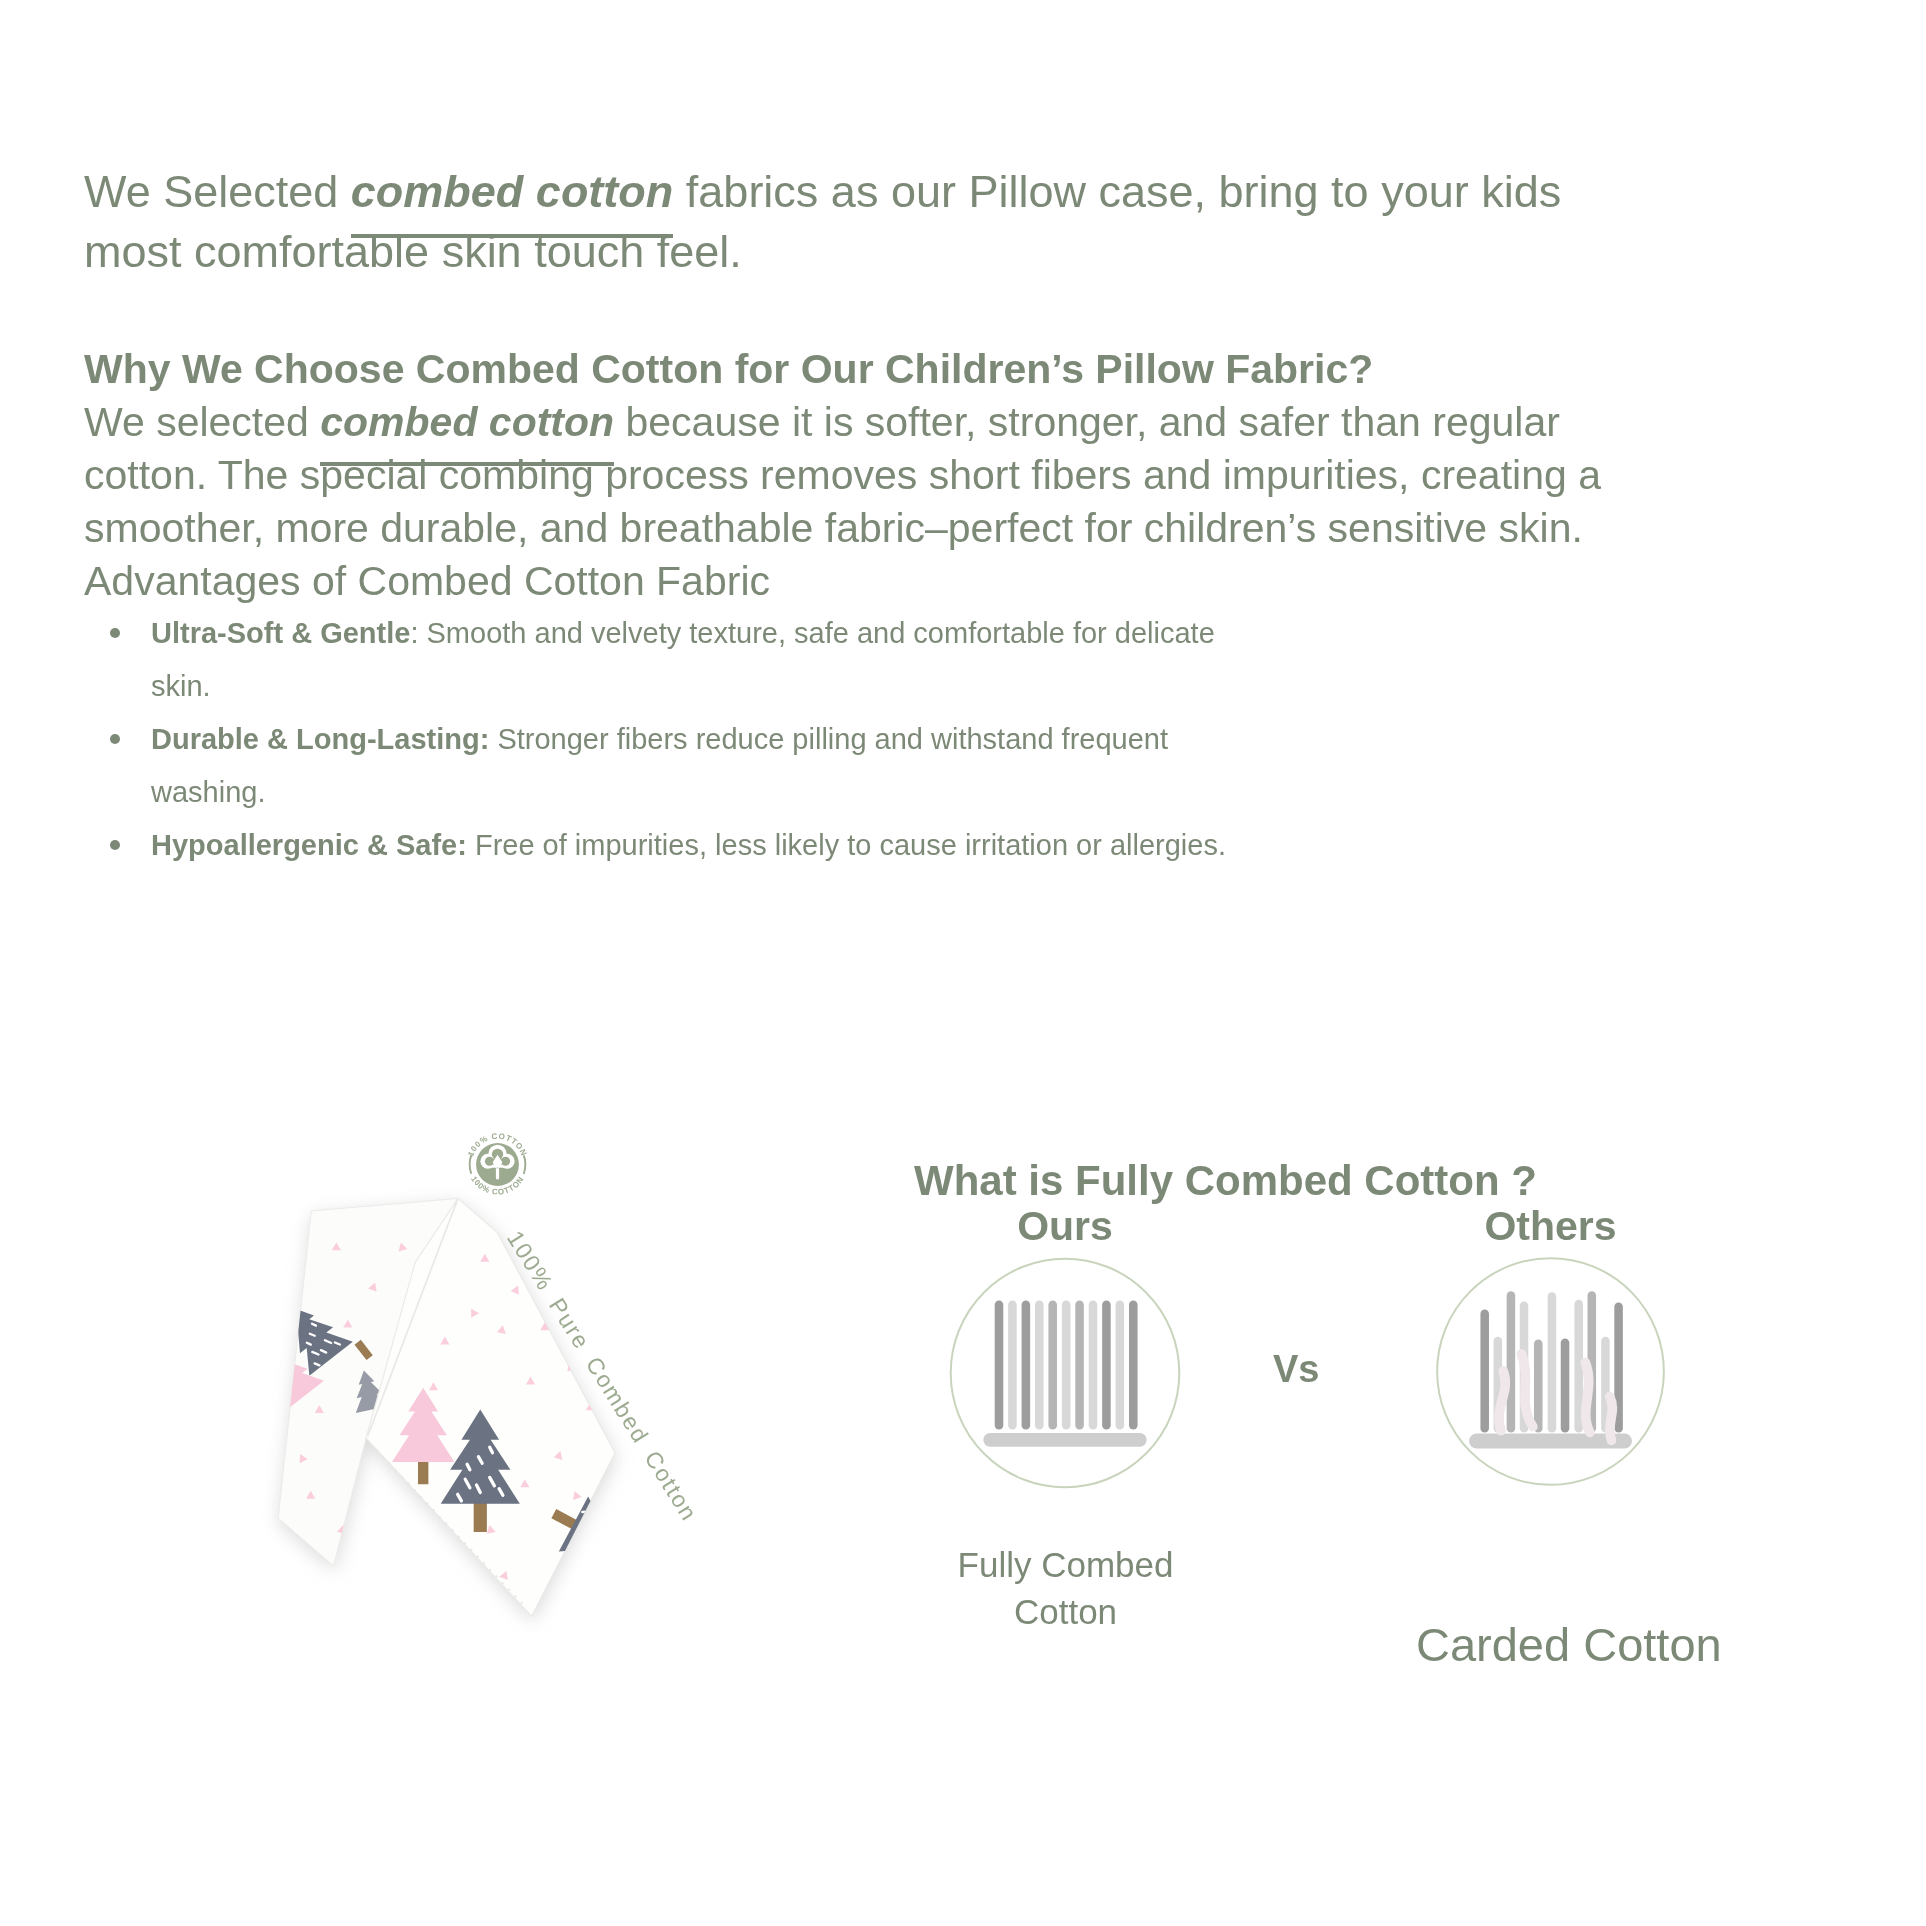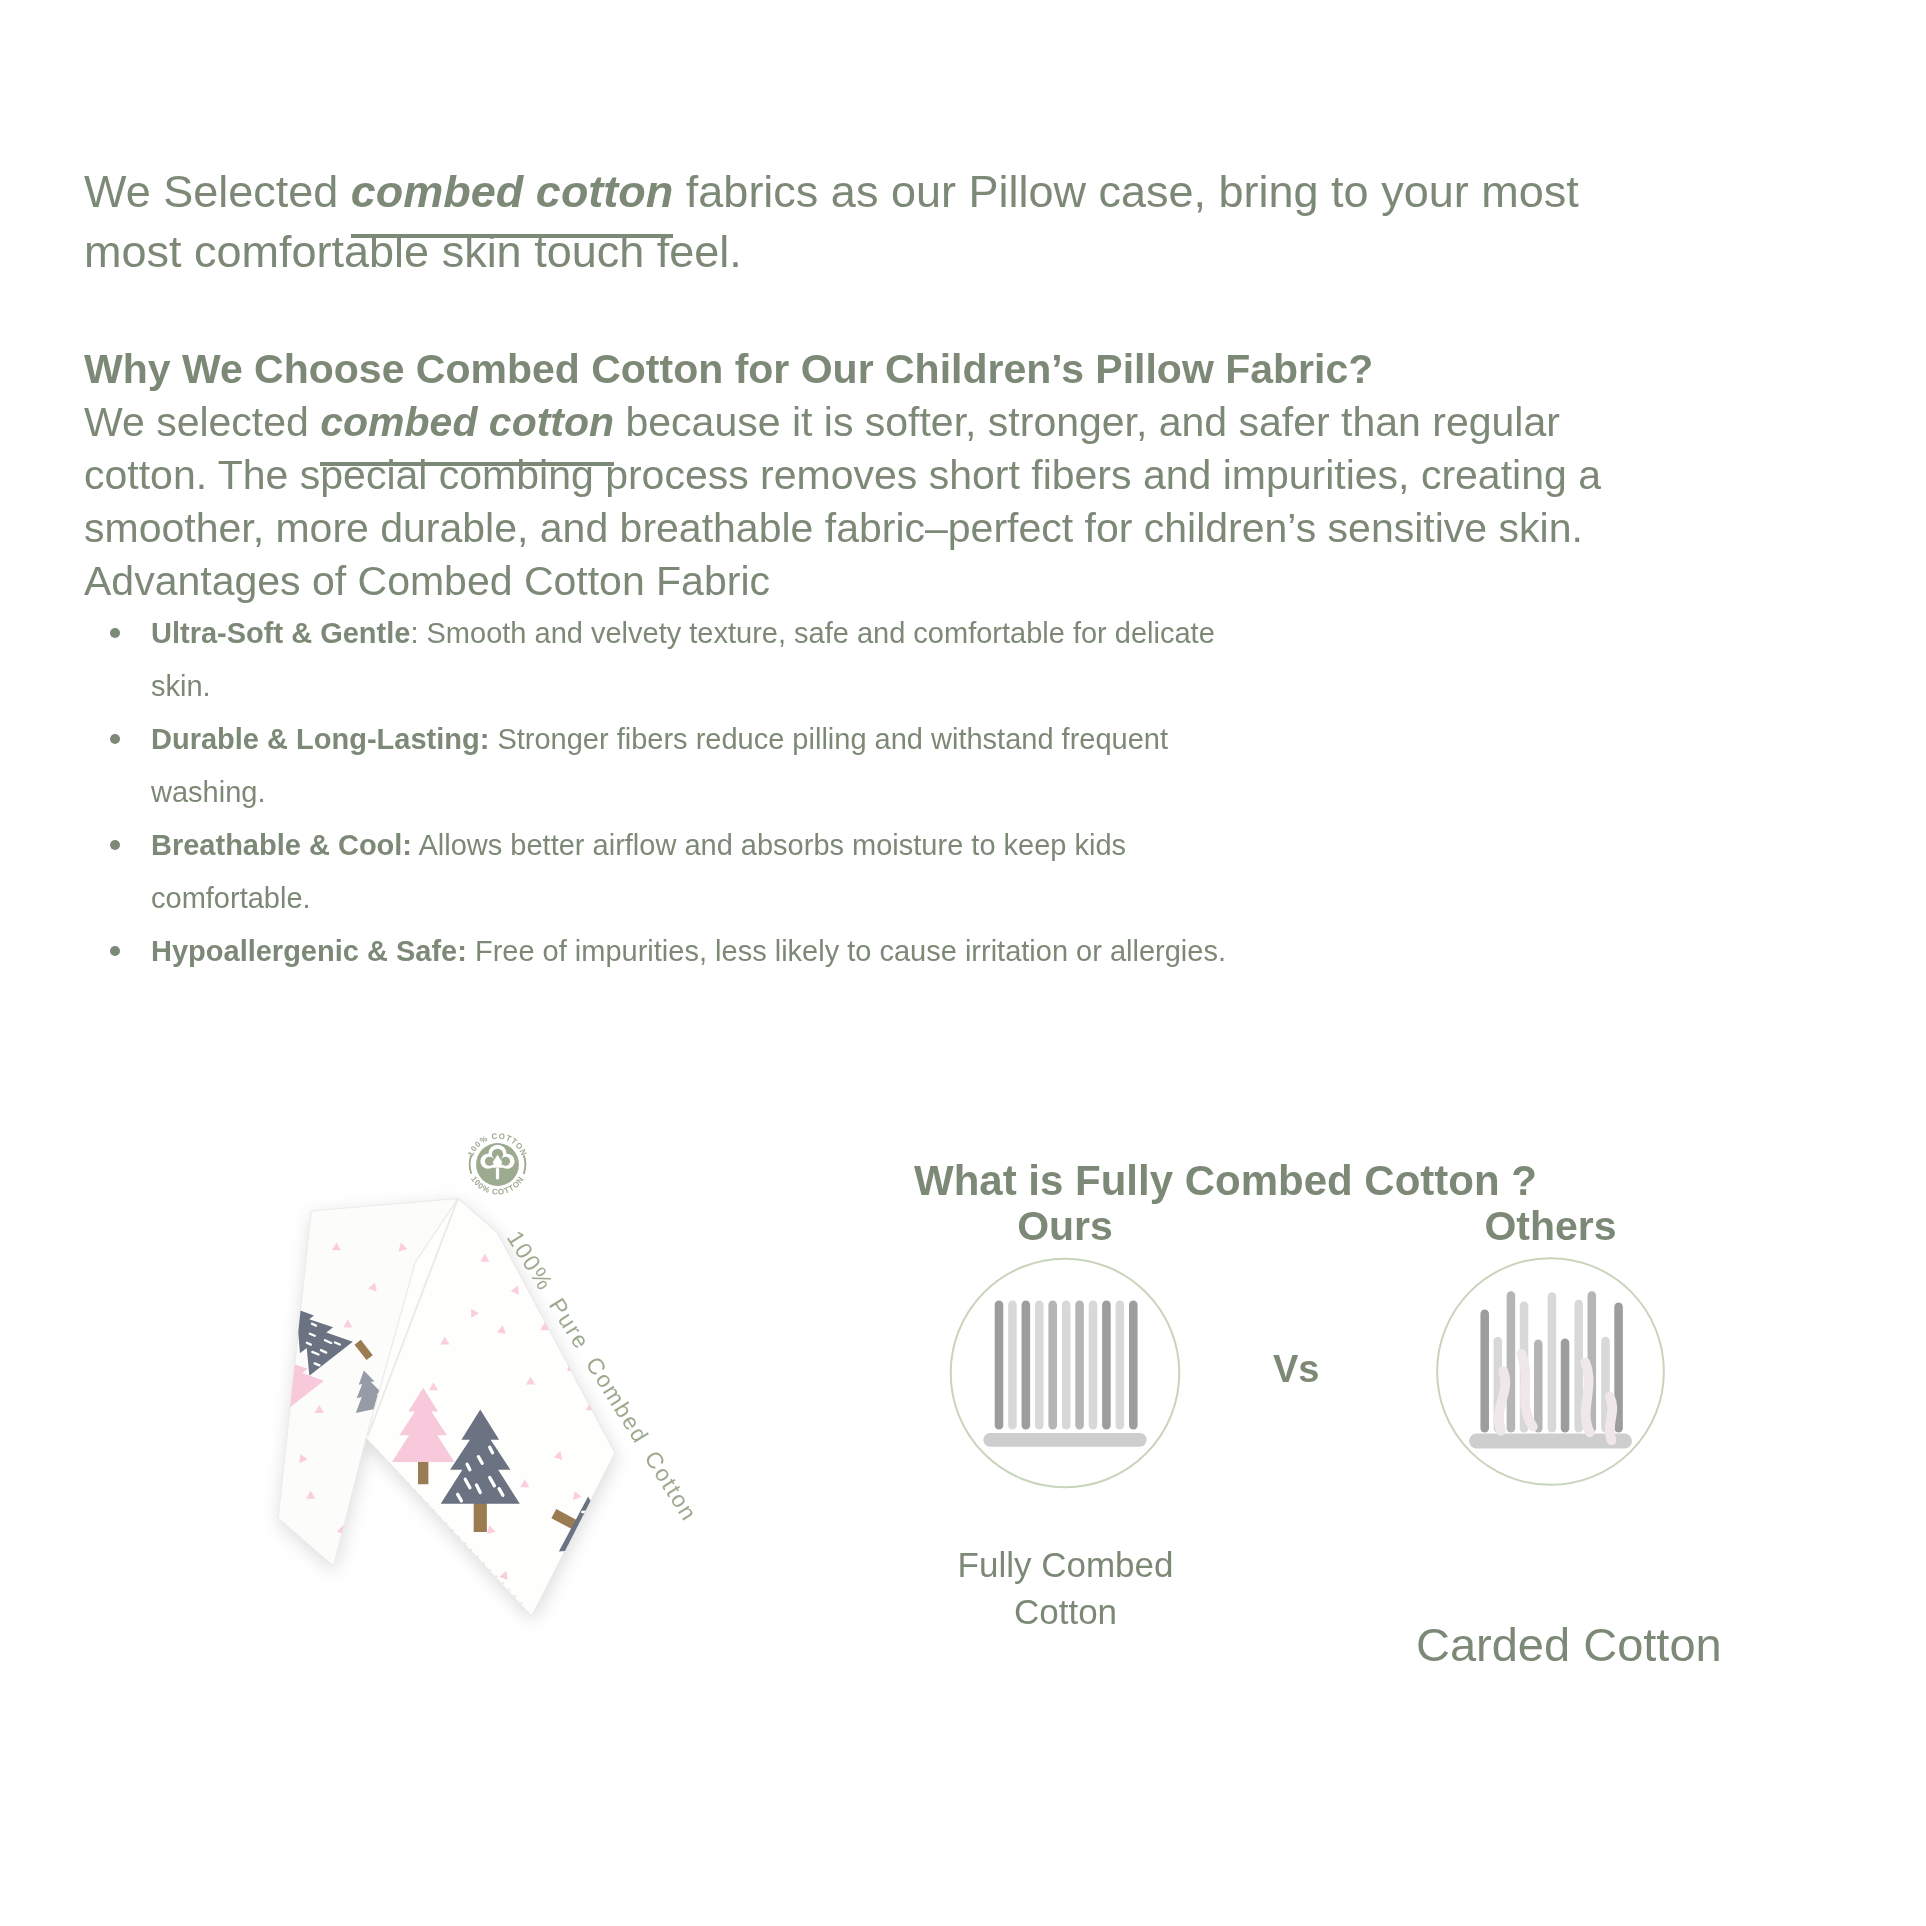--- a/index.html
+++ b/index.html
@@ -62,43 +62,39 @@
   .t-gray  { fill:var(--tree_gray,#6B7282); }
   .t-pink  { fill:var(--tree_pink,#F8C9DA); }
   .t-pink2 { fill:var(--tree_pink_light,#FBDCE7); }
   .t-trunk { fill:var(--trunk_brown,#9A7B52); }
   .tri { fill:var(--triangle_pink,#FBCEDD); }
 </style>
 </head>
 <body>
 
 <div class="intro">
-    <div class="ln"><span>We Selected </span><span class="b u">combed cotton</span><span> fabrics as our Pillow case, bring to your most</span></div>
+    <div class="ln"><span>We Selected </span><span class="b u">combed cotton</span><span> fabrics as our Pillow case, bring to your kids</span></div>
     <div class="ln"><span>most comfortable skin touch feel.</span></div>
   </div>
 <div class="why">
     <div class="ln"><span class="b">Why We Choose Combed Cotton for Our Children’s Pillow Fabric?</span></div>
     <div class="ln"><span>We selected </span><span class="b u">combed cotton</span><span> because it is softer, stronger, and safer than regular</span></div>
     <div class="ln"><span>cotton. The special combing process removes short fibers and impurities, creating a</span></div>
     <div class="ln"><span>smoother, more durable, and breathable fabric–perfect for children’s sensitive skin.</span></div>
     <div class="ln"><span>Advantages of Combed Cotton Fabric</span></div>
   </div>
 
 <div class="bullets">
   <div class="bullet">
       <div class="ln"><span class="b">Ultra-Soft &amp; Gentle</span><span>: Smooth and velvety texture, safe and comfortable for delicate</span></div>
       <div class="ln"><span>skin.</span></div>
     </div>
   <div class="bullet">
       <div class="ln"><span class="b">Durable &amp; Long-Lasting:</span><span> Stronger fibers reduce pilling and withstand frequent</span></div>
       <div class="ln"><span>washing.</span></div>
-    </div>
-  <div class="bullet">
-      <div class="ln"><span class="b">Breathable &amp; Cool:</span><span> Allows better airflow and absorbs moisture to keep kids</span></div>
-      <div class="ln"><span>comfortable.</span></div>
     </div>
   <div class="bullet">
       <div class="ln"><span class="b">Hypoallergenic &amp; Safe:</span><span> Free of impurities, less likely to cause irritation or allergies.</span></div>
     </div>
 </div>
 
 <svg class="pillow-svg" viewBox="430 2080 760 790" width="434" height="451">
   <defs>
     <path id="pine" d="M0,-68 L20,-36 L11,-36 L32,-4 L19,-4 L42,32 L-42,32 L-19,-4 L-32,-4 L-11,-36 L-20,-36 Z"></path>
     <path id="trunkp" d="M-7,28 h14 v34 h-14 z"></path>

